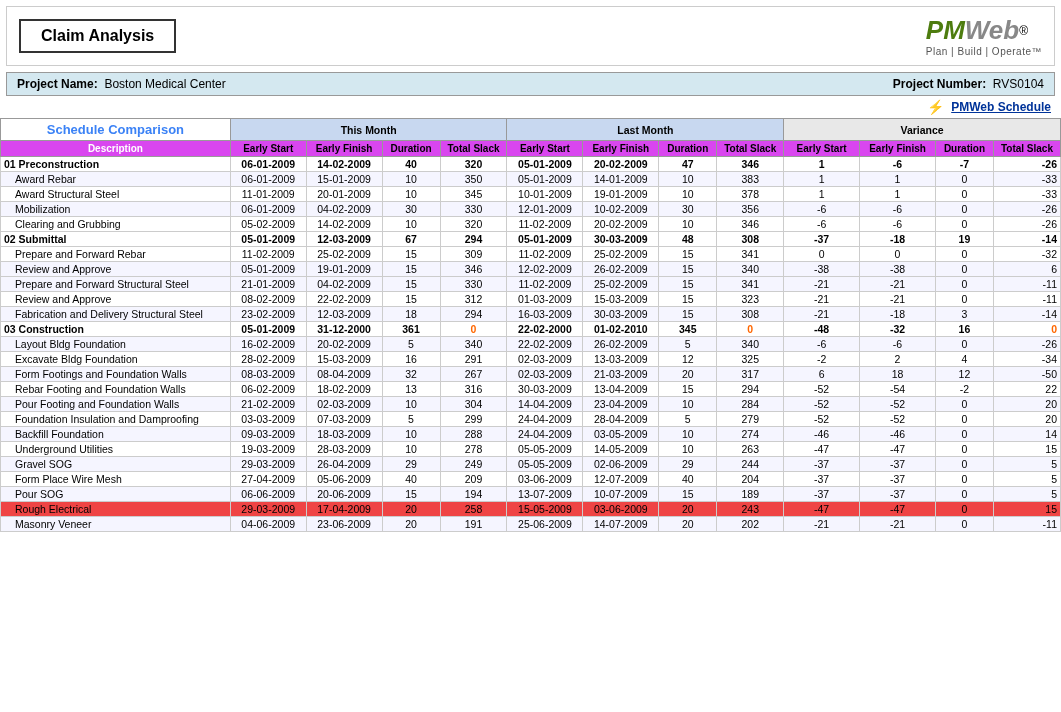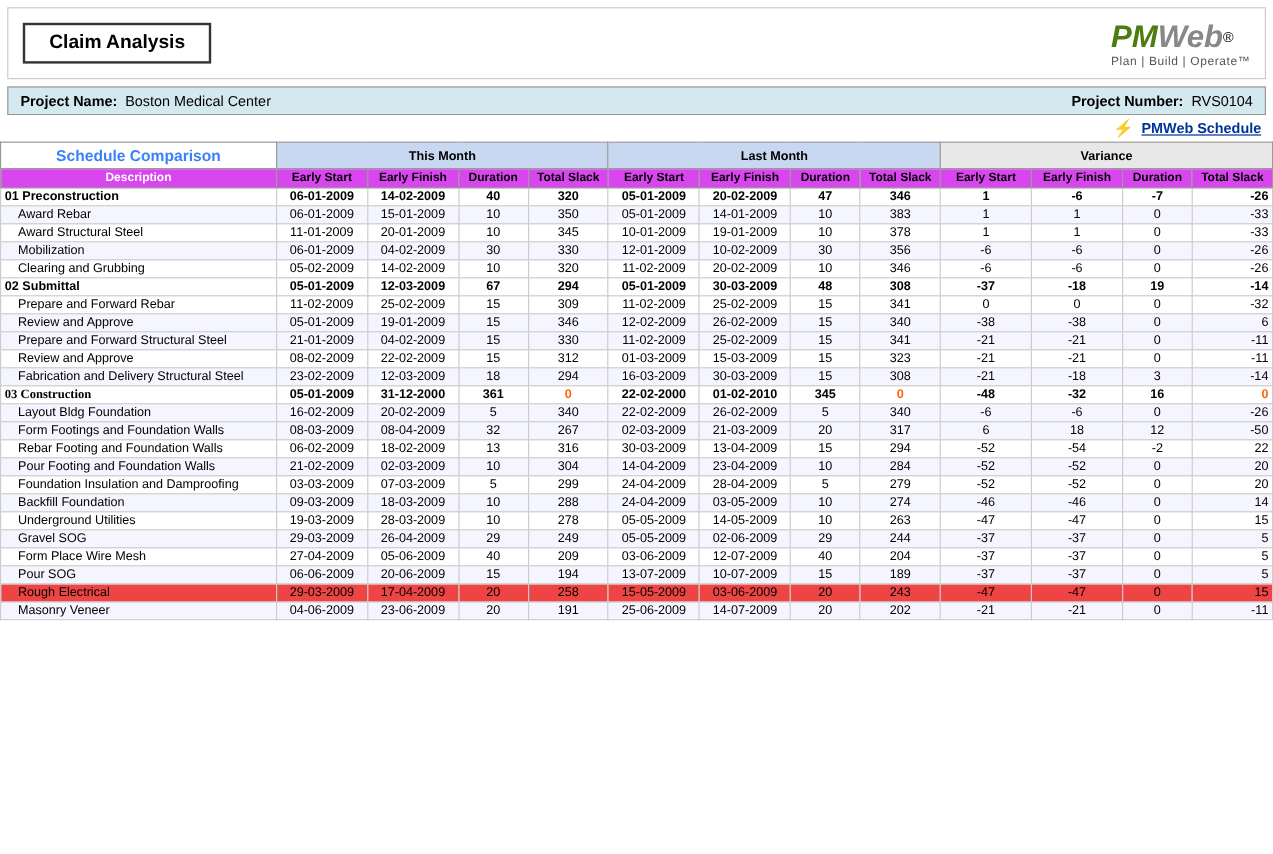--- a/index.html
+++ b/index.html
@@ -276,21 +276,21 @@
     <td class="col-num">16-03-2009</td>
     <td class="col-num">30-03-2009</td>
     <td class="col-dur">15</td>
     <td class="col-slack">308</td>
     <td class="col-var-num">-21</td>
     <td class="col-var-num">-18</td>
     <td class="col-var-dur">3</td>
     <td class="col-var-slack">-14</td>
   </tr>
       <tr class="section-header">
-    <td class="col-desc" style="font-weight:bold;font-family:Liberation Serif, serif;">03 Construction</td>
+    <td class="col-desc" style="font-weight:bold;">03 Construction</td>
     <td class="col-num">05-01-2009</td>
     <td class="col-num">31-12-2000</td>
     <td class="col-dur">361</td>
     <td class="col-slack" style="color:#ff6600;font-weight:bold;">0</td>
     <td class="col-num">22-02-2000</td>
     <td class="col-num">01-02-2010</td>
     <td class="col-dur">345</td>
     <td class="col-slack" style="color:#ff6600;font-weight:bold;">0</td>
     <td class="col-var-num">-48</td>
     <td class="col-var-num">-32</td>
@@ -304,20 +304,35 @@
     <td class="col-dur">5</td>
     <td class="col-slack">340</td>
     <td class="col-num">22-02-2009</td>
     <td class="col-num">26-02-2009</td>
     <td class="col-dur">5</td>
     <td class="col-slack">340</td>
     <td class="col-var-num">-6</td>
     <td class="col-var-num">-6</td>
     <td class="col-var-dur">0</td>
     <td class="col-var-slack">-26</td>
+  </tr>
+      <tr class="data-row" style="background: rgb(255, 255, 255);">
+    <td class="col-desc" style="padding-left:14px;">Excavate Bldg Foundation</td>
+    <td class="col-num">28-02-2009</td>
+    <td class="col-num">15-03-2009</td>
+    <td class="col-dur">16</td>
+    <td class="col-slack">291</td>
+    <td class="col-num">02-03-2009</td>
+    <td class="col-num">13-03-2009</td>
+    <td class="col-dur">12</td>
+    <td class="col-slack">325</td>
+    <td class="col-var-num">-2</td>
+    <td class="col-var-num">2</td>
+    <td class="col-var-dur">4</td>
+    <td class="col-var-slack">-34</td>
   </tr>
       <tr class="data-row" style="background: rgb(245, 245, 255);">
     <td class="col-desc" style="padding-left:14px;">Form Footings and Foundation Walls</td>
     <td class="col-num">08-03-2009</td>
     <td class="col-num">08-04-2009</td>
     <td class="col-dur">32</td>
     <td class="col-slack">267</td>
     <td class="col-num">02-03-2009</td>
     <td class="col-num">21-03-2009</td>
     <td class="col-dur">20</td>

